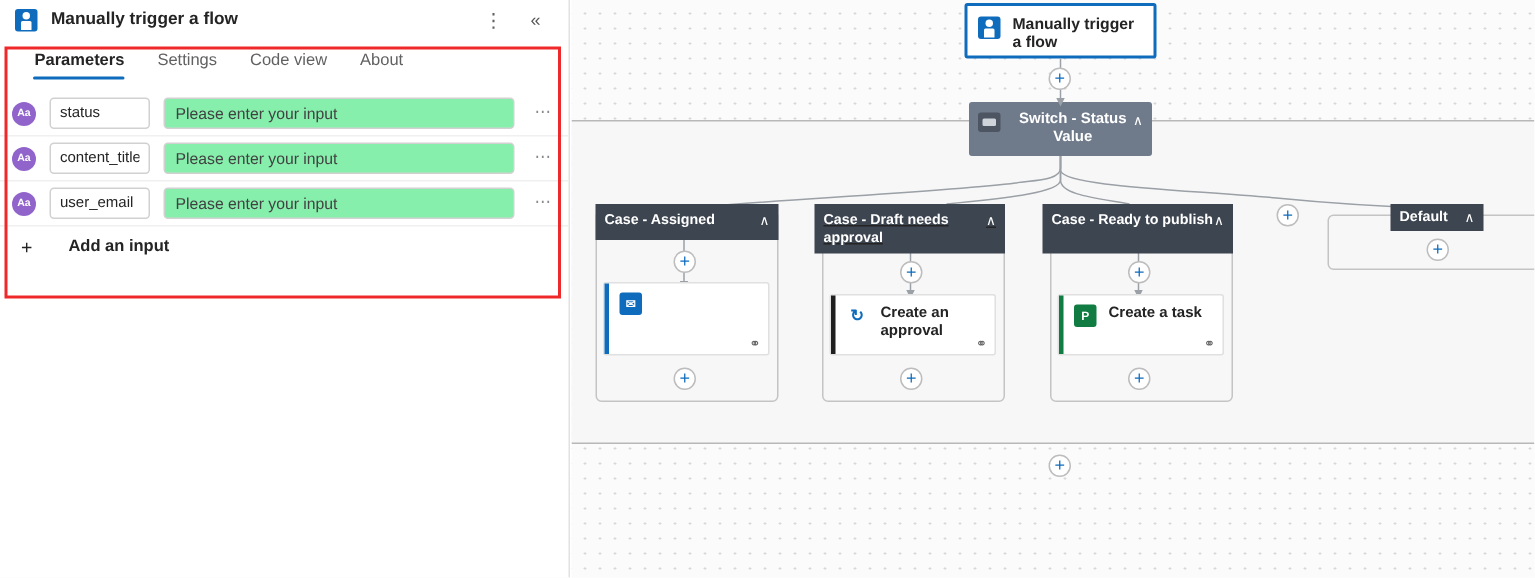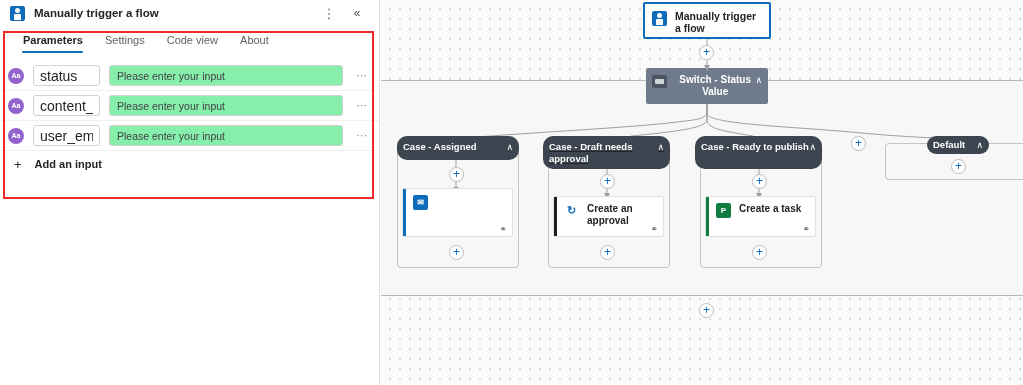--- a/index.html
+++ b/index.html
@@ -153,21 +153,21 @@
     cursor: pointer;
   }
   .param-name-input {
     margin-left: 9px;
     width: 67px;
     height: 21px;
     border: 1px solid #d1d1d1;
     border-radius: 3px;
     background: #ffffff;
     font-family: "Liberation Sans", sans-serif;
-    font-size: 14px;
+    font-size: 10px;
     color: #242424;
     padding: 0 6px;
     box-sizing: border-box;
     outline: none;
   }
   .param-value-input {
     margin-left: 9px;
     flex: 1 1 auto;
     height: 21px;
     border: 1px solid #d1d1d1;
@@ -201,21 +201,21 @@
     padding-left: 14px;
     cursor: pointer;
   }
   #add-input-plus {
     font-size: 13px;
     color: #242424;
     line-height: 1;
     font-weight: 400;
   }
   #add-input-label {
-    margin-left: 13px;
+    margin-left: 24px;
     font-size: 11px;
     font-weight: 600;
     color: #242424;
   }
 
   
   #canvas {
     position: absolute;
     left: 381px; top: 0;
     width: 642px; height: 385px;
@@ -332,21 +332,21 @@
   .case-container {
     position: absolute;
     border: 1px solid #c4c4c4;
     border-radius: 4px;
     background: transparent;
     box-sizing: border-box;
   }
   .case-header {
     position: absolute;
     background: #3d4551;
-    border-radius: 10px;
+    border-radius: 0;
     box-sizing: border-box;
     display: flex;
     align-items: flex-start;
     padding: 5px 6px;
     cursor: pointer;
     z-index: 5;
   }
   .case-header-label {
     font-size: 9.5px;
     font-weight: 600;

